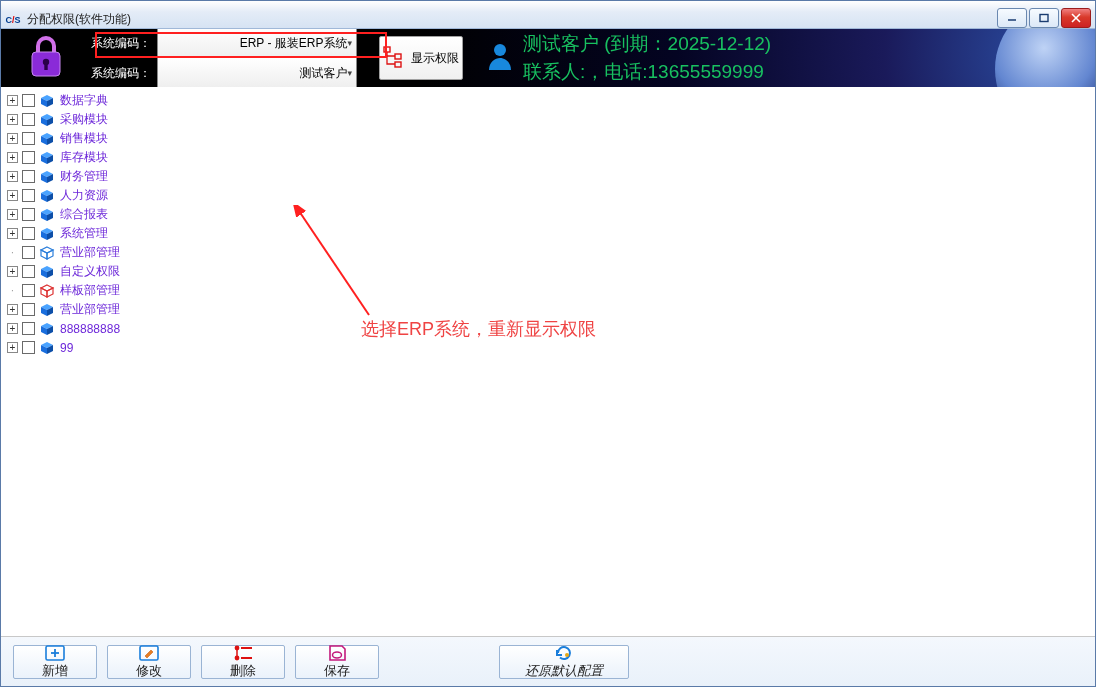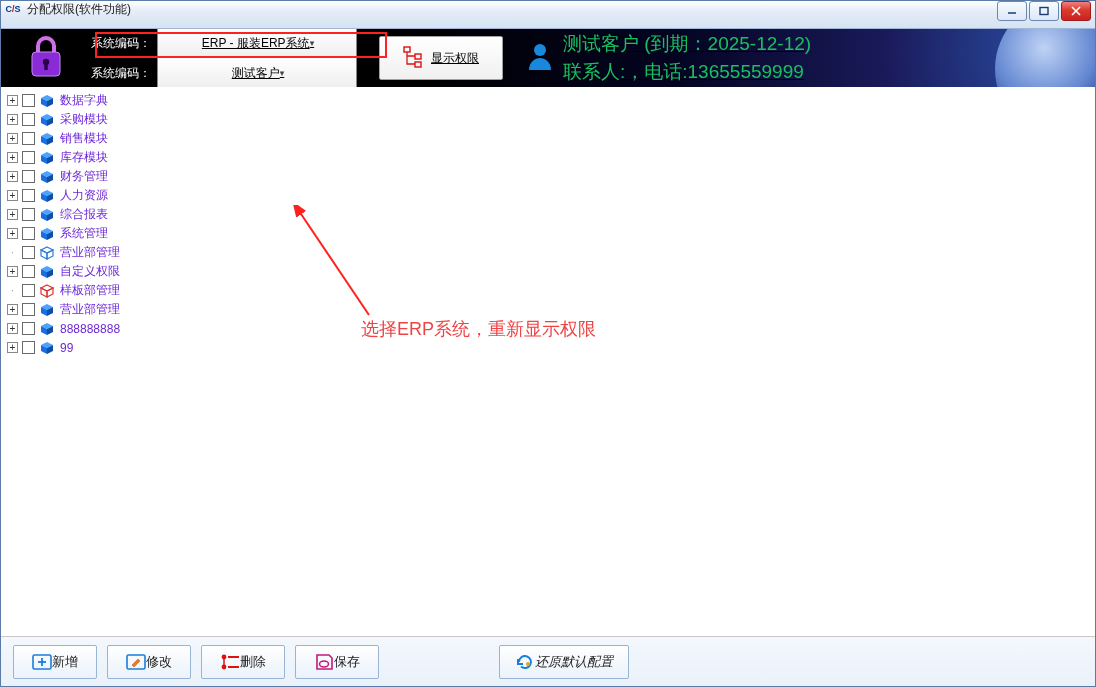--- a/index.html
+++ b/index.html
@@ -12,21 +12,21 @@
   overflow: hidden;
   border: 1px solid #5a7aa8;
 }
 
 
 .titlebar {
   height: 28px;
   background: linear-gradient(to bottom, #ffffff, #e4ecf7 40%, #d6e3f3);
   border-bottom: 1px solid #a0b8d8;
   display: flex;
-  align-items: flex-start;
+  align-items: flex-end;
   padding: 0 4px;
 }
 .titlebar .app-icon {
   width: 16px; height: 16px;
   margin-right: 6px;
   display: flex; align-items: center; justify-content: center;
   font-size: 9px; font-weight: bold;
 }
 .titlebar .app-icon .cis { display:inline-block; }
 .titlebar .app-icon .c { color:#003b8e; }
@@ -52,21 +52,20 @@
 
 
 .banner {
   height: 58px;
   background: radial-gradient(circle at 95% 40%, #2a4a9e 0%, #1a1a5a 15%, #040422 35%, #000 60%);
   position: relative;
   display: flex;
   align-items: center;
   padding-left: 10px;
   overflow: hidden;
-  text-decoration: underline;
 }
 .banner::after {
   content:"";
   position:absolute; right:-40px; top:-30px;
   width:140px; height:140px; border-radius:50%;
   background: radial-gradient(circle at 35% 35%, #cfe2ff, #6a8fd9 40%, #152a6e 70%, transparent 80%);
   opacity:0.9;
 }
 .lock-wrap {
   width: 70px; display:flex; align-items:center; justify-content:center;
@@ -82,34 +81,34 @@
   margin-left: 10px;
 }
 .form-label { color: #fff; font-size: 12px; text-align: right; white-space: nowrap; }
 .combo {
   height: 32px;
   background: linear-gradient(to bottom, #fff, #eee);
   border: 1px solid #888;
   display: flex; align-items: center;
   padding: 0 4px 0 6px;
   font-size: 12px;
-  justify-content: center;
+  justify-content: flex-end;
 }
 .combo .chev { font-size: 9px; color:#444; }
 .highlight-box {
   border: 2px solid #ff2020;
   position: absolute;
   left: 94px; top: 3px;
   width: 292px; height: 26px;
   pointer-events: none;
 }
 
 .show-btn {
   margin-left: 22px;
-  height: 44px; width: 124px;
+  height: 44px; width: 84px;
   background: linear-gradient(to bottom, #fff, #f0f0f0);
   border: 1px solid #a0a0a0;
   border-radius: 2px;
   display: flex; align-items: center; justify-content: center;
   gap: 8px;
 }
 .show-btn .ic { color: #d00; }
 .show-btn .ic svg { width:20px; height:22px; }
 
 .customer-info {
@@ -195,20 +194,21 @@
   height: 34px;
   min-width: 84px;
   padding: 0 14px;
   border: 1px solid #9ab4d4;
   border-radius: 2px;
   background: linear-gradient(to bottom, #ffffff, #eaf2fb);
   display: flex; align-items: center; justify-content: center;
   gap: 0;
   font-size: 13px;
   color: #222;
+  flex-direction: column;
 }
 .bbtn .ic { display:flex; }
 .bbtn .ic svg { width: 20px; height: 18px; }
 .bgap { width: 100px; }
 </style>
 </head>
 <body>
 
 <div class="titlebar">
   <div class="app-icon">

